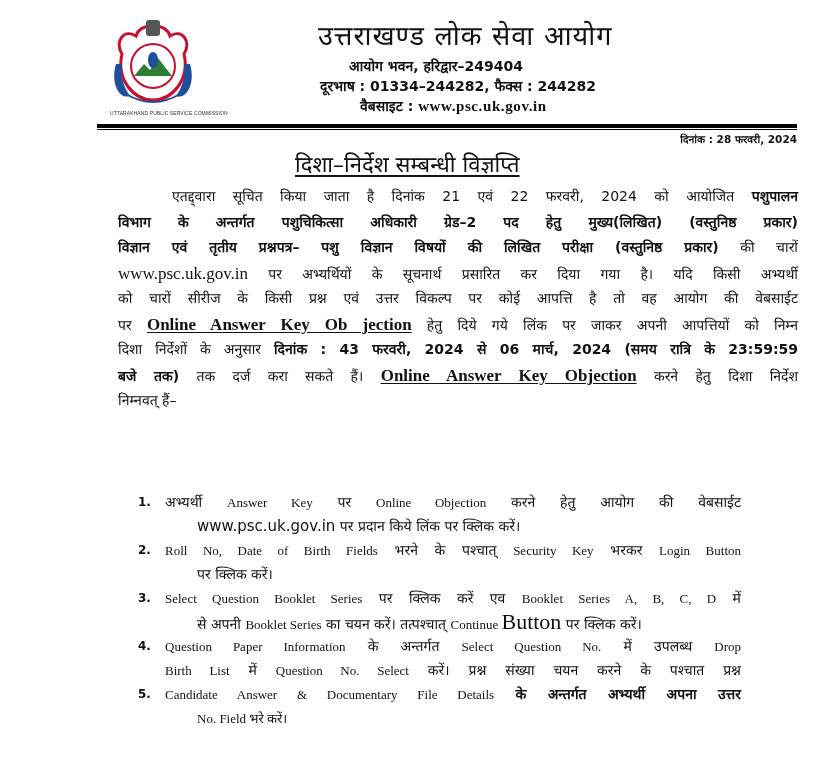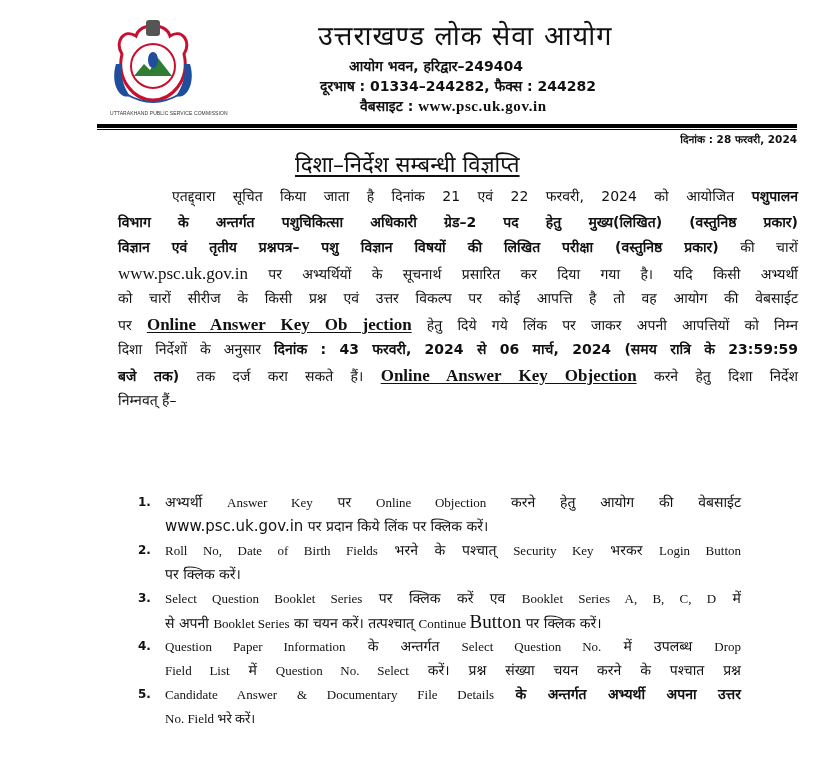--- a/index.html
+++ b/index.html
@@ -23,21 +23,21 @@
   .line { height: 25.5px; line-height: 25.5px; white-space: nowrap; text-align: justify; text-align-last: justify; }
   .line.last { text-align-last: left; }
   .indent { padding-left: 54px; }
   .b { font-weight: bold; }
   .serif { font-family: "Liberation Serif", serif; font-size: 17px; }
   .serif-b { font-family: "Liberation Serif", serif; font-size: 17px; font-weight: bold; text-decoration: underline; text-underline-offset: 2px; }
   .list { position: absolute; left: 138px; top: 490px; width: 676px; font-family: "DejaVu Sans", sans-serif; font-size: 14px; }
   .item { position: relative; padding-left: 27px; }
   .item .num { position: absolute; left: 0; top: 0; font-weight: bold; font-size: 12px; line-height: 25px; font-family: "DejaVu Sans", sans-serif; }
   .item .ln { height: 24px; line-height: 24px; white-space: nowrap; text-align: justify; text-align-last: justify; width: 576px; }
-  .item .ln.last { text-align-last: left; }
+  .item .ln.last { text-align-last: left; margin-left: 32px; }
   .en { font-family: "Liberation Serif", serif; font-size: 13px; }
   .en-sans { font-family: "DejaVu Sans", sans-serif; font-size: 15px; }
 </style>
 </head>
 <body>
 
 <div class="page">
 
   <div class="logo">
     <svg viewBox="0 0 86 96">
@@ -86,26 +86,26 @@
       <div class="ln last"><span class="en-sans">www.psc.uk.gov.in</span><span> पर प्रदान किये लिंक पर क्लिक करें।</span></div>
     </div>
     <div class="item">
       <span class="num">2.</span>
       <div class="ln"><span class="en">Roll No, Date of Birth Fields</span><span> भरने के पश्चात् </span><span class="en">Security Key</span><span> भरकर </span><span class="en">Login Button</span></div>
       <div class="ln last">पर क्लिक करें।</div>
     </div>
     <div class="item">
       <span class="num">3.</span>
       <div class="ln"><span class="en">Select Question Booklet Series</span><span> पर क्लिक करें एव </span><span class="en">Booklet Series A, B, C, D</span><span> में</span></div>
-      <div class="ln last"><span>से अपनी </span><span class="en">Booklet Series</span><span> का चयन करें। तत्पश्चात् </span><span class="en">Continue </span><span class="en" style="font-size:19px">Button</span><span> पर क्लिक करें।</span></div>
+      <div class="ln last"><span>से अपनी </span><span class="en">Booklet Series</span><span> का चयन करें। तत्पश्चात् </span><span class="en">Continue </span><span class="en" style="font-size:22px">Button</span><span> पर क्लिक करें।</span></div>
     </div>
     <div class="item">
       <span class="num">4.</span>
       <div class="ln"><span class="en">Question Paper Information</span><span> के अन्तर्गत </span><span class="en">Select Question No.</span><span> में उपलब्ध </span><span class="en">Drop</span></div>
-      <div class="ln"><span class="en">Field List</span><span> में </span><span class="en">Question No. Select</span><span> करें। प्रश्न संख्या चयन करने के पश्चात प्रश्न</span></div>
+      <div class="ln"><span class="en">Birth List</span><span> में </span><span class="en">Question No. Select</span><span> करें। प्रश्न संख्या चयन करने के पश्चात प्रश्न</span></div>
     </div>
     <div class="item">
       <span class="num">5.</span>
       <div class="ln"><span class="en">Candidate Answer &amp; Documentary File Details</span><span class="b"> के अन्तर्गत अभ्यर्थी अपना उत्तर</span></div>
       <div class="ln last"><span class="en">No. Field भरे करें।</span></div>
     </div>
   </div>
 
 </div>
 

